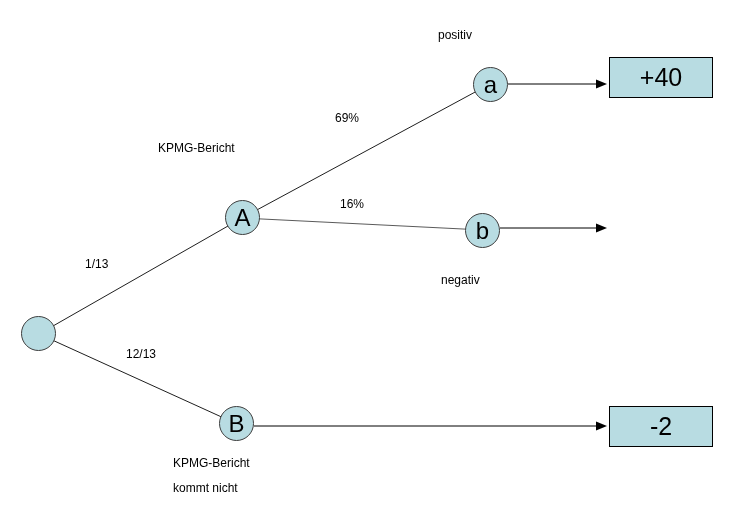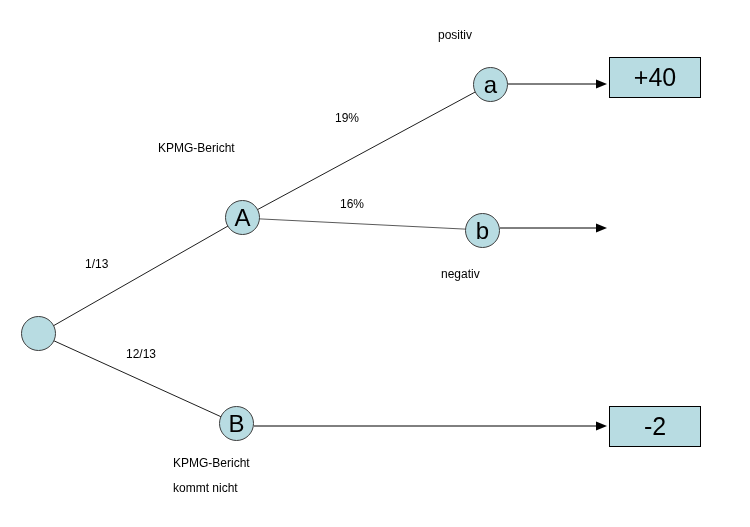--- a/index.html
+++ b/index.html
@@ -36,21 +36,21 @@
     font-size: 24px;
     color: #000000;
   }
   .node-root  { left: 21px;  top: 316px; }
   .node-A     { left: 225px; top: 200px; }
   .node-a     { left: 473px; top: 67px;  }
   .node-b     { left: 465px; top: 213px; }
   .node-B     { left: 219px; top: 406px; }
   .payoff-box {
     position: absolute;
-    width: 92px;
+    width: 104px;
     height: 41px;
     background: #b8dce2;
     border: 1.5px solid #000000;
     box-sizing: border-box;
     display: flex;
     align-items: center;
     justify-content: center;
     font-size: 25px;
     color: #000000;
   }
@@ -61,21 +61,21 @@
     position: absolute;
     font-size: 12px;
     line-height: 25px;
     color: #000000;
     white-space: nowrap;
   }
   .lbl-positiv      { left: 438px; top: 23px;  }
   .lbl-90           { left: 335px; top: 106px; }
   .lbl-kpmg-kommt   { left: 158px; top: 136px; }
   .lbl-10           { left: 340px; top: 192px; }
-  .lbl-negativ      { left: 441px; top: 262px; }
+  .lbl-negativ      { left: 441px; top: 268px; }
   .lbl-1-13         { left: 85px;  top: 252px; }
   .lbl-12-13        { left: 78px;  top: 342px; margin-left: 48px; }
   .lbl-kpmg-nicht   { left: 173px; top: 451px; }
 </style>
 </head>
 <body>
 
 <div class="canvas">
 
   <svg class="edges-layer" viewBox="0 0 750 527" xmlns="http://www.w3.org/2000/svg">
@@ -97,21 +97,21 @@
   <div class="node node-A">A</div>
   <div class="node node-a">a</div>
   <div class="node node-b">b</div>
   <div class="node node-B">B</div>
 
   <div class="payoff-box box-a">+40</div>
   <div class="payoff-box box-B">-2</div>
 
   <div class="lbl lbl-1-13">1/13</div>
   <div class="lbl lbl-12-13">12/13</div>
-  <div class="lbl lbl-90">19%</div>
+  <div class="lbl lbl-90">69%</div>
   <div class="lbl lbl-10">16%</div>
 
   <div class="lbl lbl-positiv">positiv</div>
   <div class="lbl lbl-negativ">negativ</div>
   <div class="lbl lbl-kpmg-kommt">
     <div>KPMG-Bericht</div>
   </div>
   <div class="lbl lbl-kpmg-nicht">
     <div>KPMG-Bericht</div>
     <div>kommt nicht</div>

